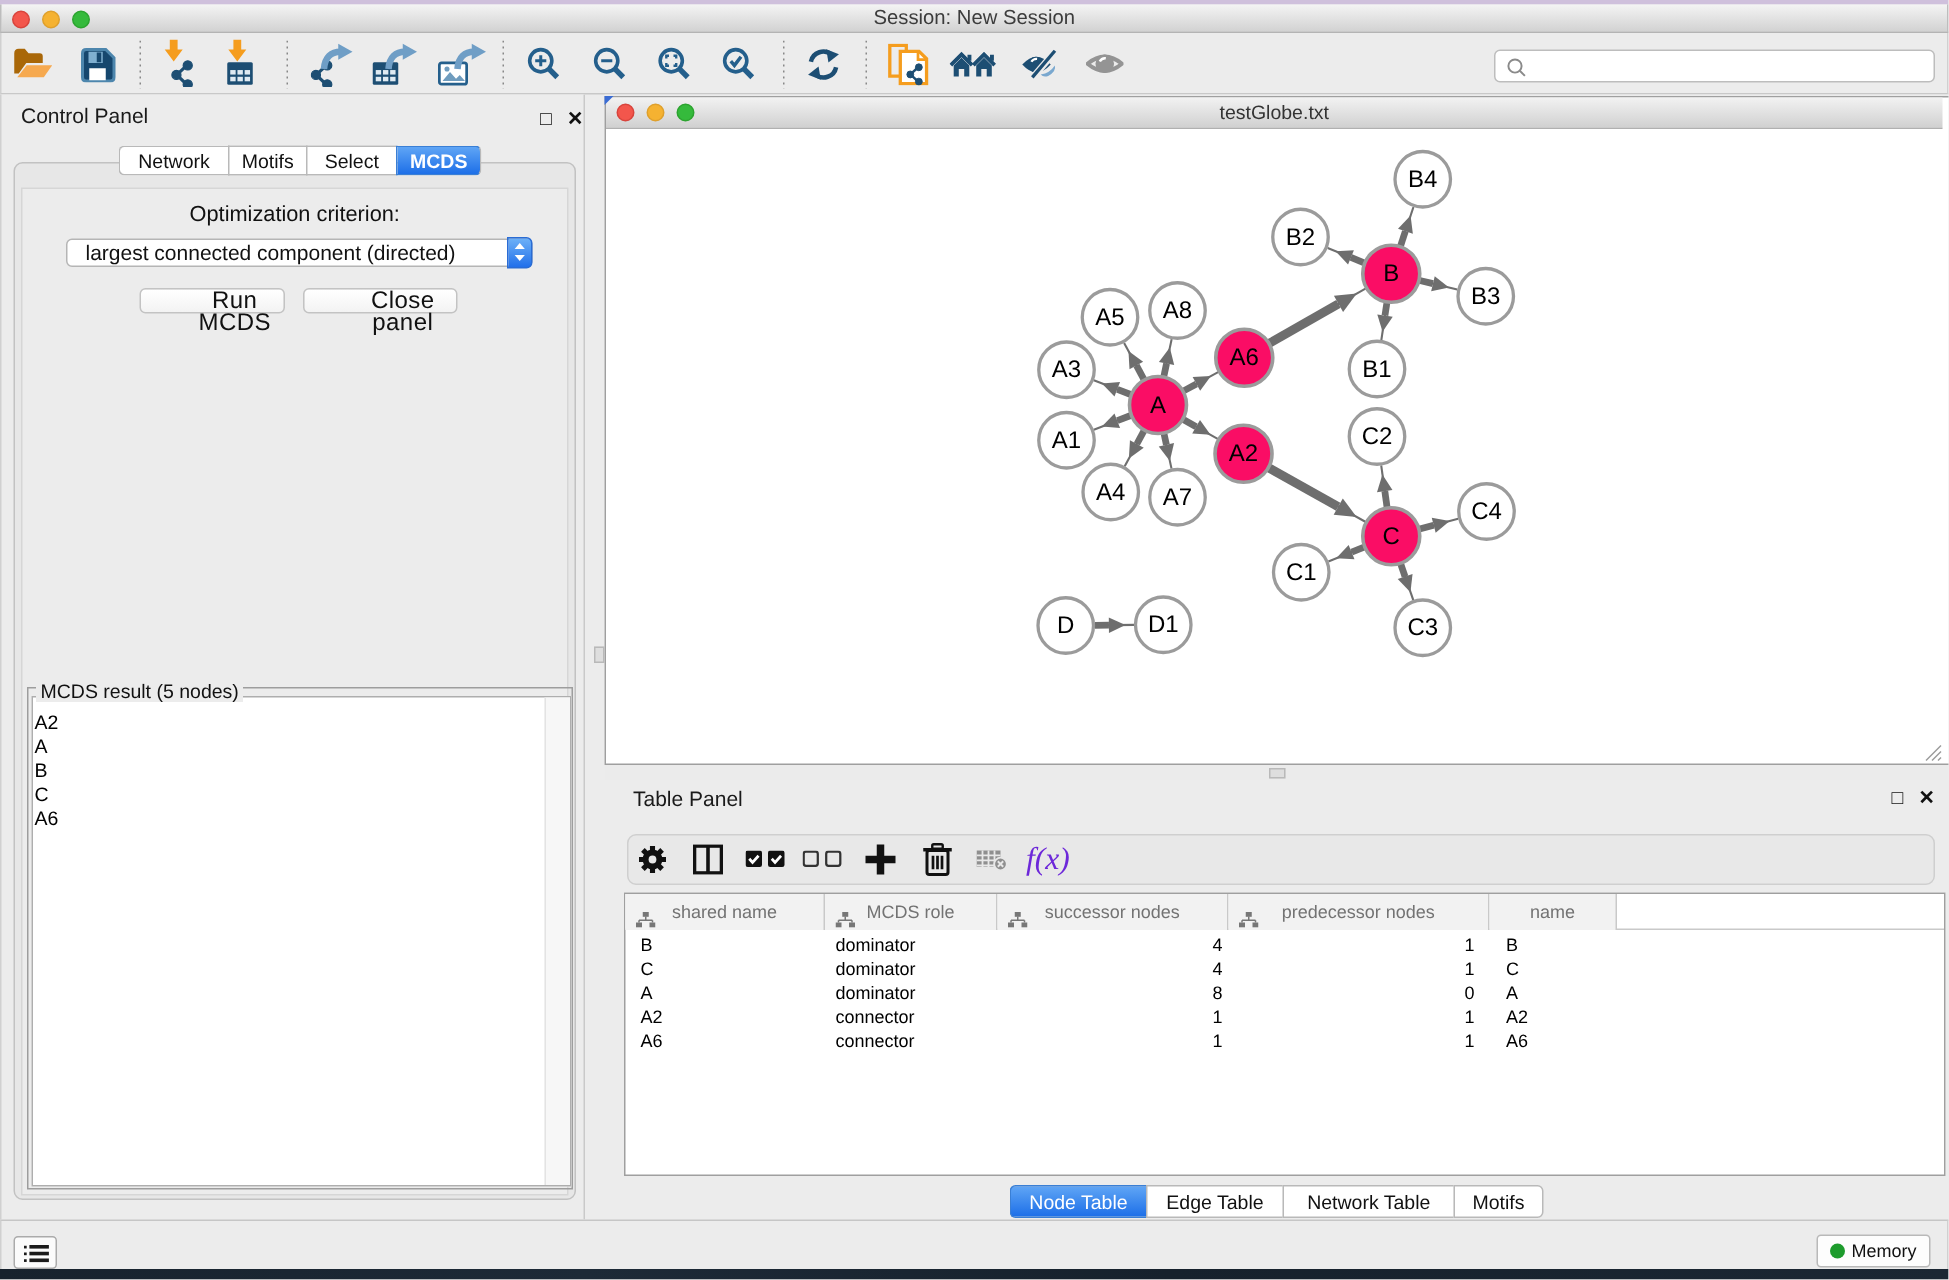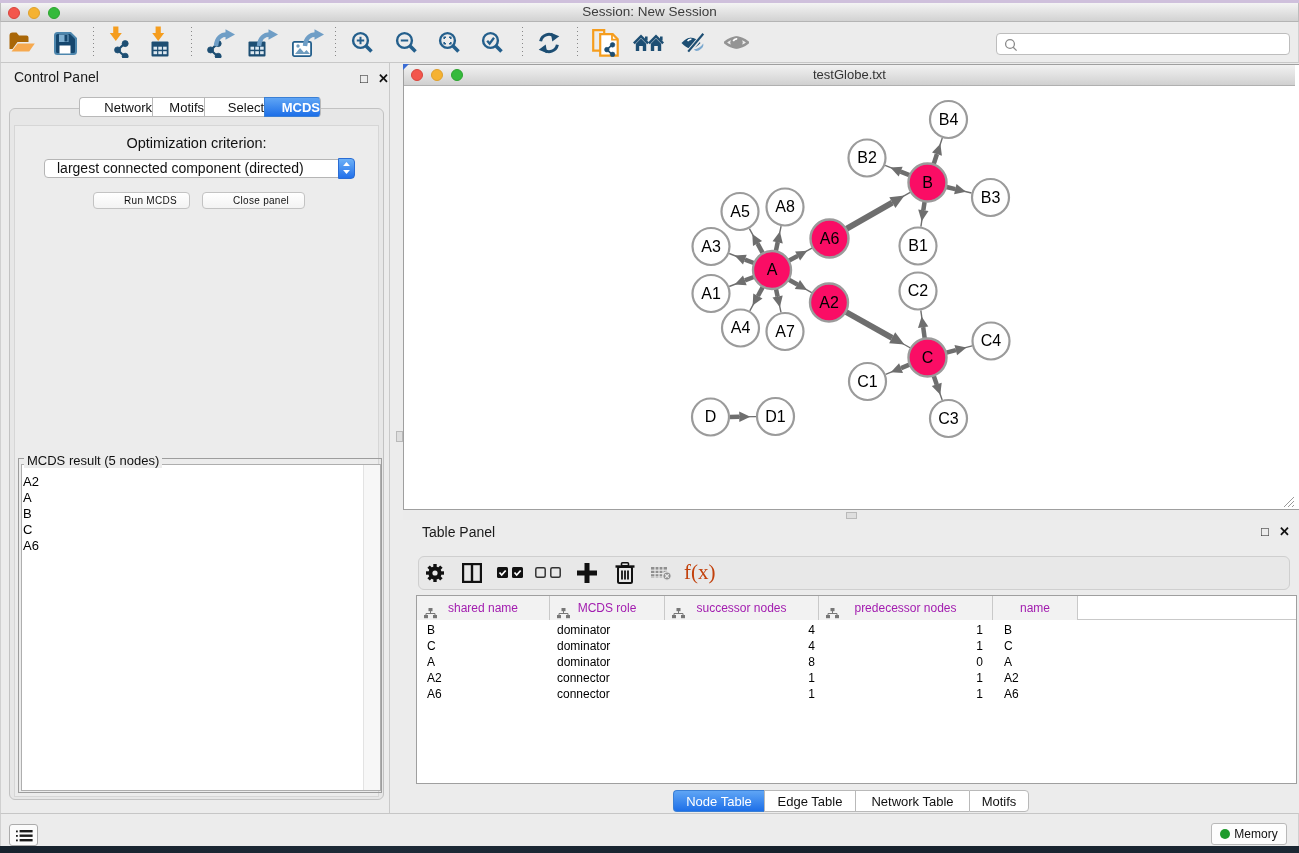--- a/index.html
+++ b/index.html
@@ -18,49 +18,49 @@
 .tbsep { top:5px; width:1px; height:32px;
   background-image:linear-gradient(#888 1.5px, transparent 1.5px); background-size:1px 4px; }
 #searchbox { left:996px; top:33px; width:294px; height:22px; background:#fff; border:1px solid #bdbdbd; border-radius:4px; }
 
 #cpanel { left:0; top:63px; width:390px; height:750px; background:#ececec; border-left:1px solid #d0d0d0; border-right:1px solid #c9c9c9; }
 #cpTitle { left:13px; top:6px; font-size:14px; color:#1a1a1a; }
 .paneBtns { font-size:13px; color:#111; }
 #tabbox { left:8px; top:45px; width:375px; height:692px; background:#e7e7e7; border:1px solid #c2c2c2; border-radius:6px; }
 #innerPanel { left:13px; top:62px; width:365px; height:672px; background:#ececec; border:1px solid #d6d6d6; }
 .tabrow { top:34px; height:20px; display:flex; }
-.tab { height:20px; line-height:19px; font-size:13px; text-align:right; background:#fff;
+.tab { height:20px; line-height:19px; font-size:13px; text-align:center; background:#fff;
   border:1px solid #b9b9b9; border-right:none; color:#111; }
 .tab:first-child { border-radius:4px 0 0 4px; }
 .tab:last-child { border-radius:0 4px 4px 0; border-right:1px solid #b9b9b9;font-weight:bold; }
 .tabsel { background:linear-gradient(#5fa5f5,#1d6fe8); color:#fff; border-color:#3a7fd5; }
 #optlabel { left:8px; top:72px; width:375px; text-align:center; font-size:14.5px; color:#111; }
 #dropdown { left:43px; top:96px; width:311px; height:19px; background:#fff; border:1px solid #b5b5b5; border-radius:4px;
   font-size:14px; color:#111; line-height:17px; padding-left:12px; }
 #ddblue { right:-1px; top:-2px; width:17px; height:21px; border-radius:0 4px 4px 0;
   background:linear-gradient(#6db1f7,#2270ea); border:1px solid #2a6cd4; color:#fff; }
 .btn { height:17px; background:linear-gradient(#ffffff,#f3f3f3); border:1px solid #c3c3c3; border-radius:4px;
-  font-size:10px; color:#111; text-align:left; line-height:15px; letter-spacing:0.3px;padding-left:30px; }
+  font-size:16px; color:#111; text-align:center; line-height:15px; letter-spacing:0.3px;padding-left:30px; }
 #fieldset { left:17px; top:395px; width:364px; height:335px; border:1px solid #9d9d9d; }
 #fsWhite { left:20px; top:401px; width:360px; height:327px; background:#fff; border:1px solid #aeaeae; }
 #fsLabel { left:23px; top:390px; background:#ececec; padding:0 3px; font-size:13px; color:#111; }
 .mcdsItem { font-size:13px; color:#000; }
 #fsScroll { position:absolute; right:0px; top:0px; width:17px; height:325px; background:#f7f7f7; border-left:1px solid #e3e3e3; }
 
 #desk { left:403px; top:63px; width:896px; height:457px; background:#ebebeb; }
 #gwin { left:403px; top:64px; width:1034px; height:446px; background:#fff; border:1px solid #9f9f9f; }
 #gtitle { left:0; top:0; width:891px; height:21px; background:linear-gradient(#f2f2f2,#d9d9d9 75%,#d0d0d0);
   border-bottom:1px solid #b0b0b0; }
 #gtitle .title { width:100%; text-align:center; font-size:13px; color:#333; line-height:20px; }
 
 #tpanel { left:403px; top:520px; width:896px; height:293px; background:#ececec; }
 #tpTitle { left:19px; top:4px; font-size:14px; color:#1a1a1a; }
 #ttoolbar { left:15px; top:36px; width:872px; height:34px; background:#e8e8e8; border:1px solid #cfcfcf; border-radius:6px; }
 #ttable { left:13px; top:75px; width:881px; height:189px; background:#fff; border:1px solid #9f9f9f; }
-.th { top:0; height:24px; background:#f2f2f2; border-right:1px solid #c9c9c9; font-size:12px; color:#a21caf;
+.th { top:0; height:24px; background:#f2f2f2; border-right:1px solid #c9c9c9; font-size:12px; color:#737373;
   text-align:center; line-height:24px; }
 #thead { left:0; top:0; width:879px; height:24px; border-bottom:1px solid #c9c9c9; background:#fff; }
 .td { font-size:12px; color:#000; height:16px; line-height:16px; }
 .btab { height:22px; line-height:21px; font-size:13px; color:#111; background:#fff; border:1px solid #b9b9b9;
   border-right:none; text-align:center; top:270px; }
 
 #statusbar { left:0; top:813px; width:1299px; height:33px; background:#ececec; border-top:1px solid #c6c6c6;
   border-left:1px solid #d0d0d0; border-right:1px solid #d0d0d0; }
 #wall { left:0; top:846px; width:1299px; height:7px; background:linear-gradient(90deg,#17222d,#1d2a37 30%,#16212c 60%,#1b2733); }
 #memBtn { right:11px; top:9px; width:76px; height:22px; background:#fdfdfd; border:1px solid #b9b9b9; border-radius:3px;
@@ -461,21 +461,21 @@
         <line x1="0" y1="5.2" x2="16" y2="5.2"></line>
         <line x1="0" y1="8.6" x2="16" y2="8.6"></line>
         <line x1="0" y1="12" x2="16" y2="12"></line>
         <line x1="4" y1="2" x2="4" y2="13"></line>
         <line x1="8" y1="2" x2="8" y2="13"></line>
         <line x1="12" y1="2" x2="12" y2="13"></line>
       </g>
 <circle cx="16" cy="11" r="4.2" fill="#8f8f8f" stroke="#e8e8e8" stroke-width="1.2"></circle>
       <path d="M14.2 9.2 l3.6 3.6 M17.8 9.2 l-3.6 3.6" stroke="#e8e8e8" stroke-width="1.3"></path>
     </svg>
-<div class="abs" style="left:281px; top:40px; font-family:'Liberation Serif', serif; font-size:21px; color:#c2410c;">f(x)</div>
+<div class="abs" style="left:281px; top:40px; font-family:'Liberation Serif', serif; font-style:italic; font-size:21px; color:#6d28d9;">f(x)</div>
   <div id="ttable" class="abs">
     <div id="thead" class="abs">
       <div class="th abs" style="left:0px; width:133px;"><span style="position:absolute; left:7px; top:7px;"><svg width="13" height="11" viewBox="0 0 13 11">
               <g fill="#777">
                 <rect x="4.5" y="0" width="4" height="3.2"></rect>
                 <rect x="0" y="7" width="4" height="3.2"></rect>
                 <rect x="9" y="7" width="4" height="3.2"></rect>
               </g>
               <g stroke="#777" stroke-width="1">
                 <line x1="6.5" y1="3" x2="6.5" y2="5.5"></line>

